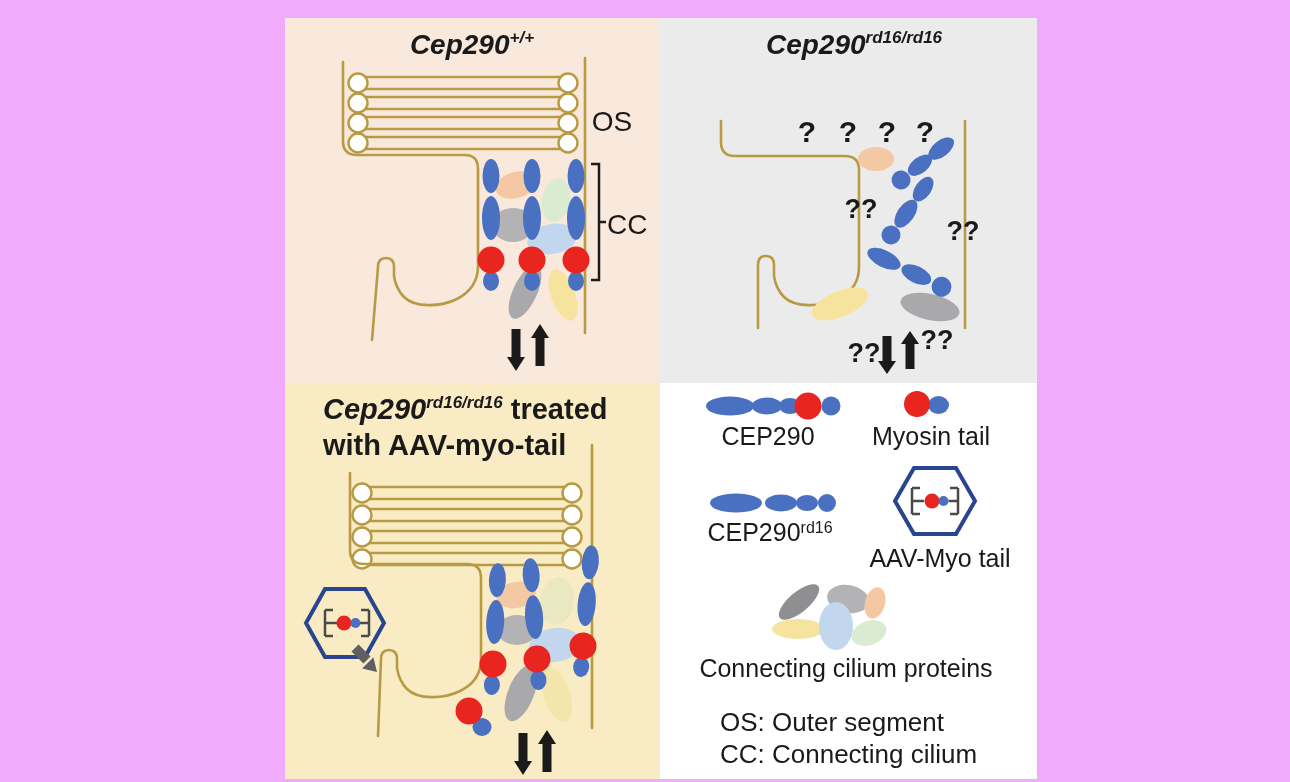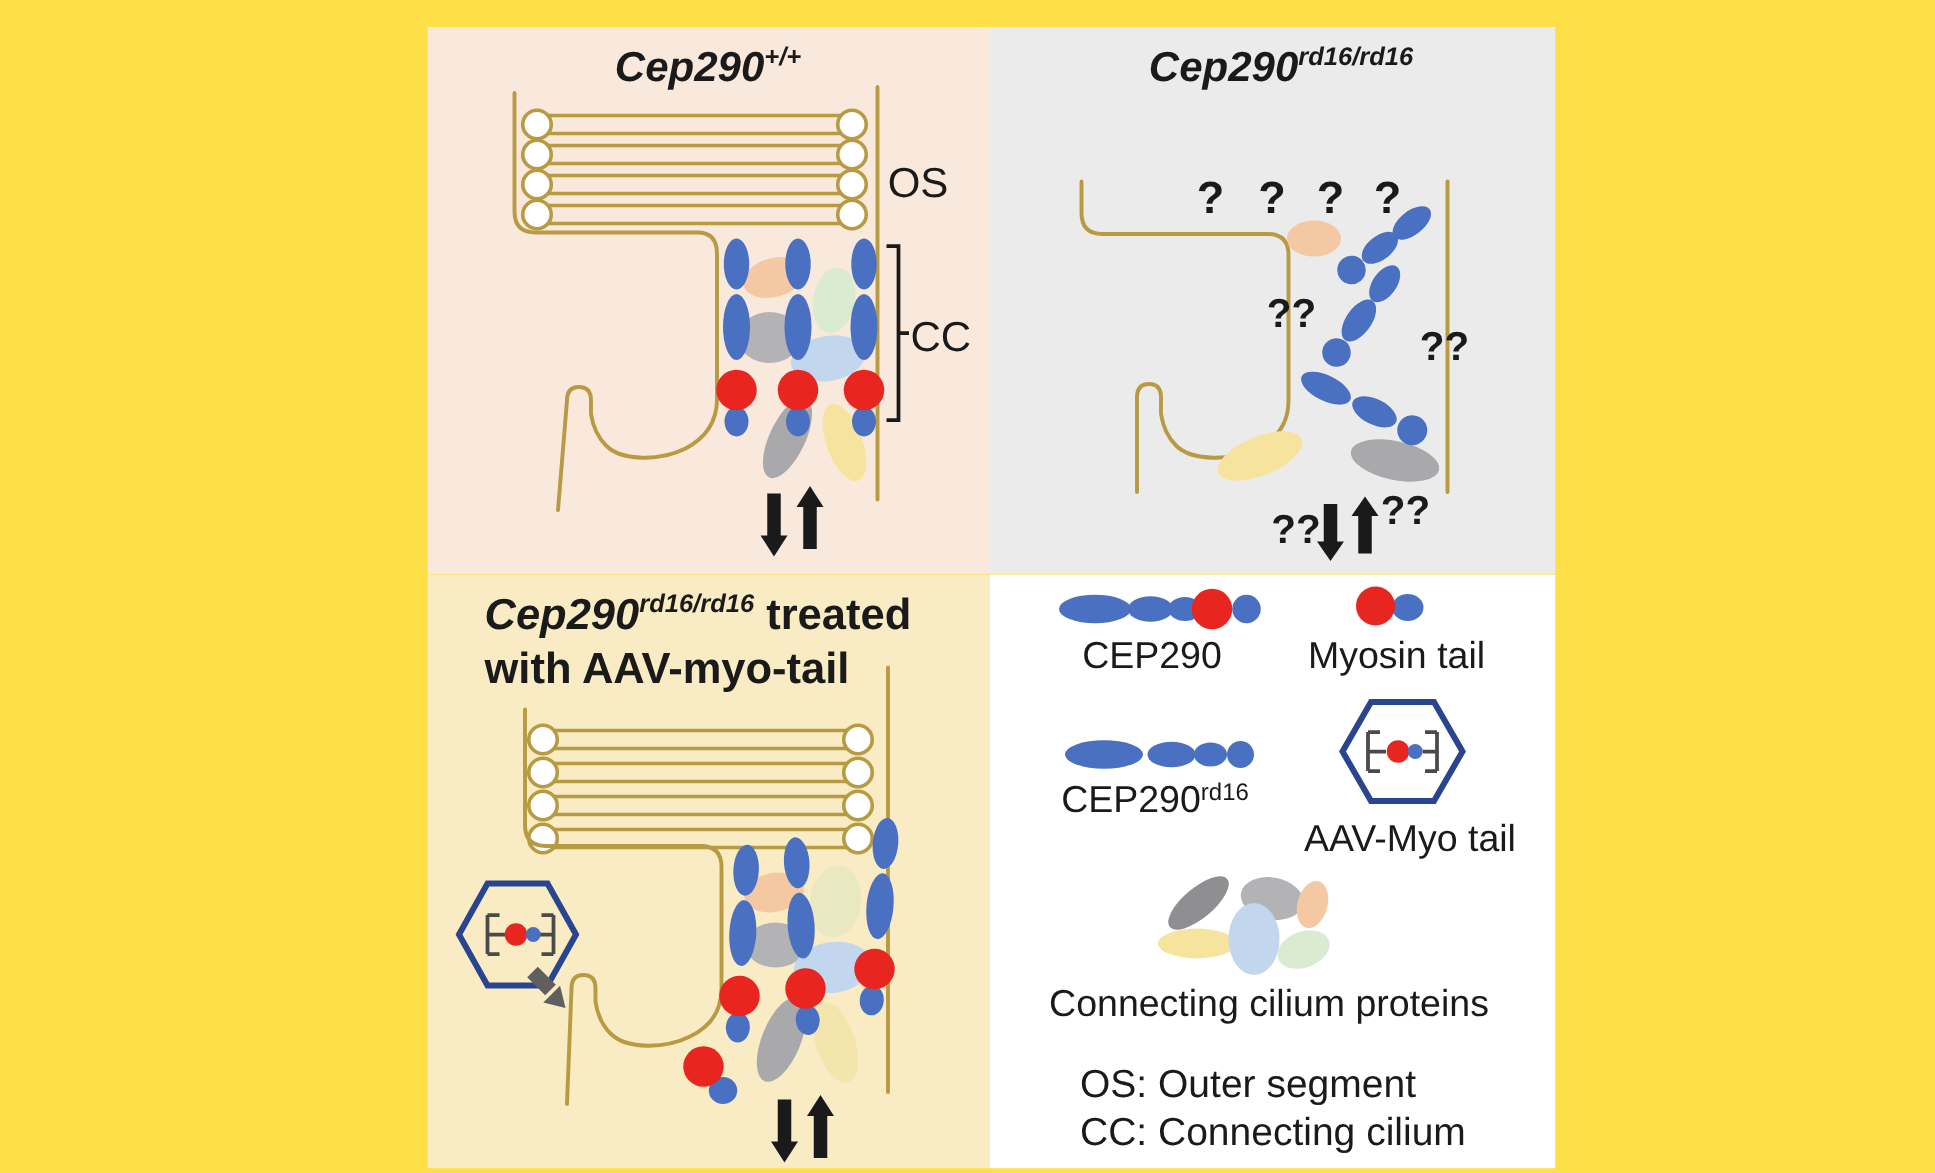--- a/index.html
+++ b/index.html
@@ -1,16 +1,16 @@
 <!DOCTYPE html>
 <html><head>
 <meta charset="utf-8">
 <style>
   html,body{margin:0;padding:0;background:#ffffff;}
-  #canvas{position:relative;width:1290px;height:782px;background:#fde047;overflow:hidden;
+  #canvas{position:relative;width:1290px;height:782px;background:#f0abfc;overflow:hidden;
           font-family:"Liberation Sans",sans-serif;}
   .panel{position:absolute;}
   svg text, svg tspan{font-family:"Liberation Sans",sans-serif;fill:#1a1a1a;}
   .t-title{font-size:28px;font-weight:bold;font-style:italic;}
   .t-title3{font-size:29px;font-weight:bold;font-style:italic;}
   .t-sup{font-size:17px;font-weight:bold;font-style:italic;}
   .t-normal{font-style:normal;}
   .t-label{font-size:28px;}
   .t-q{font-size:30px;font-weight:bold;}
   .t-q2{font-size:27px;font-weight:bold;}

